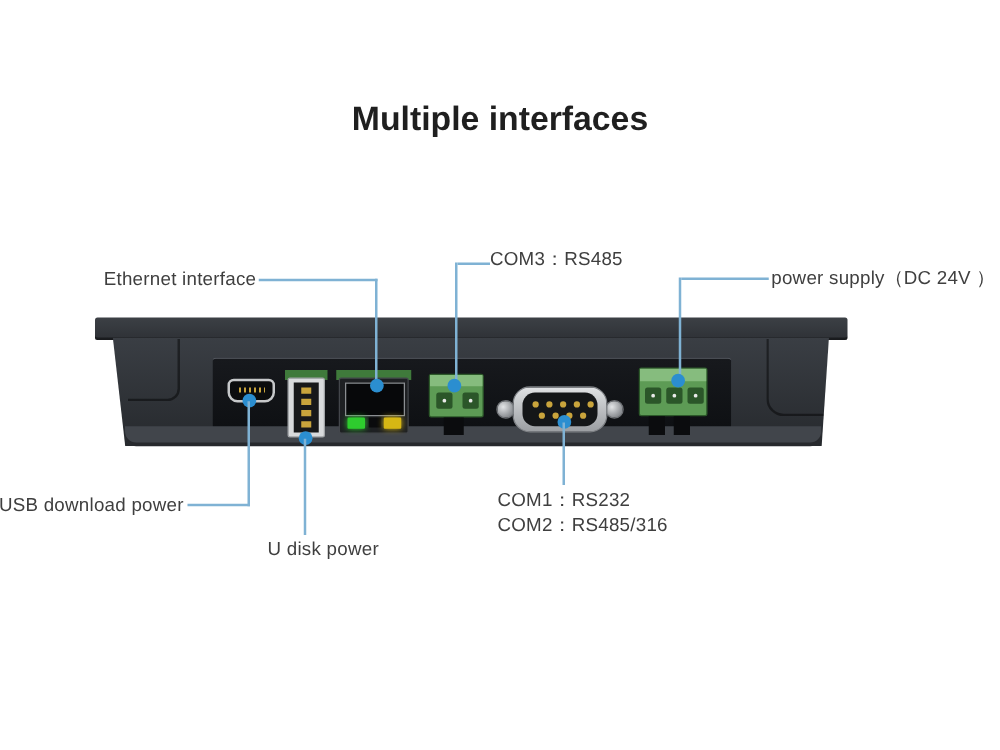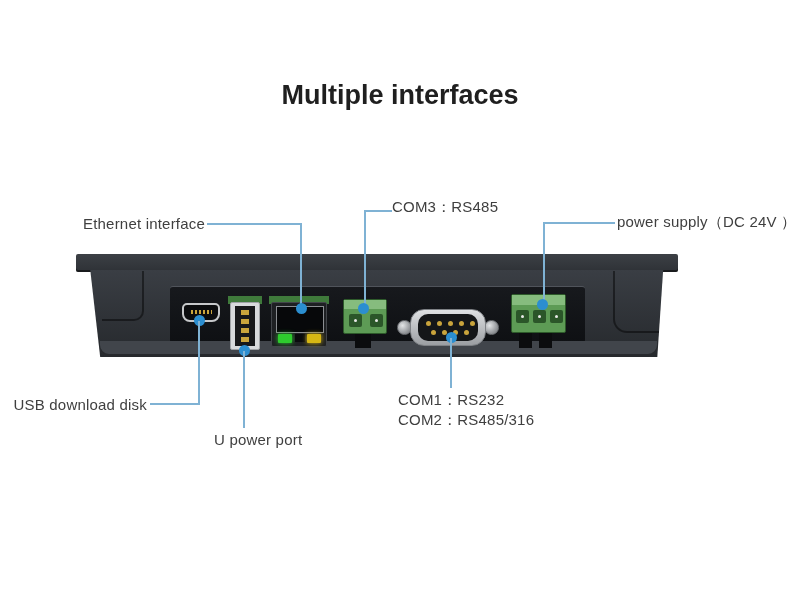--- a/index.html
+++ b/index.html
@@ -156,27 +156,27 @@
     <div class="clabel" style="left:617px;top:213px;">power supply（DC 24V ）</div>
     <div class="cline" style="left:545px;top:222px;width:70px;height:2px;"></div>
     <div class="cline" style="left:543px;top:222px;width:2px;height:82px;"></div>
     <div class="cdot" style="left:537px;top:299px;"></div>
   </div>
 
   <div>
     <div class="cdot" style="left:194px;top:315px;"></div>
     <div class="cline" style="left:198px;top:321px;width:2px;height:84px;"></div>
     <div class="cline" style="left:150px;top:403px;width:50px;height:2px;"></div>
-    <div class="clabel" style="right:653px;top:396px;">USB download disk</div>
+    <div class="clabel" style="right:653px;top:396px;">USB download power</div>
   </div>
 
   <div>
     <div class="cdot" style="left:239px;top:345px;"></div>
     <div class="cline" style="left:243px;top:351px;width:2px;height:77px;"></div>
-    <div class="clabel" style="left:214px;top:431px;">U power port</div>
+    <div class="clabel" style="left:214px;top:431px;">U disk power</div>
   </div>
 
   <div>
     <div class="cdot" style="left:446px;top:332px;"></div>
     <div class="cline" style="left:450px;top:338px;width:2px;height:50px;"></div>
     <div class="clabel" style="left:398px;top:391px;">COM1：RS232</div>
     <div class="clabel" style="left:398px;top:411px;">COM2：RS485/316</div>
   </div>
 
 </div>

